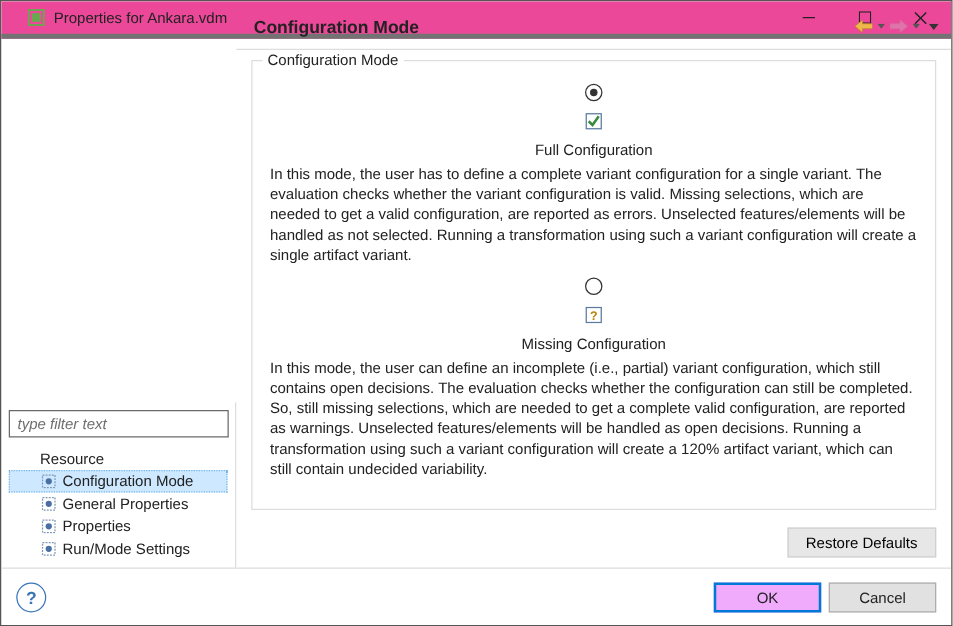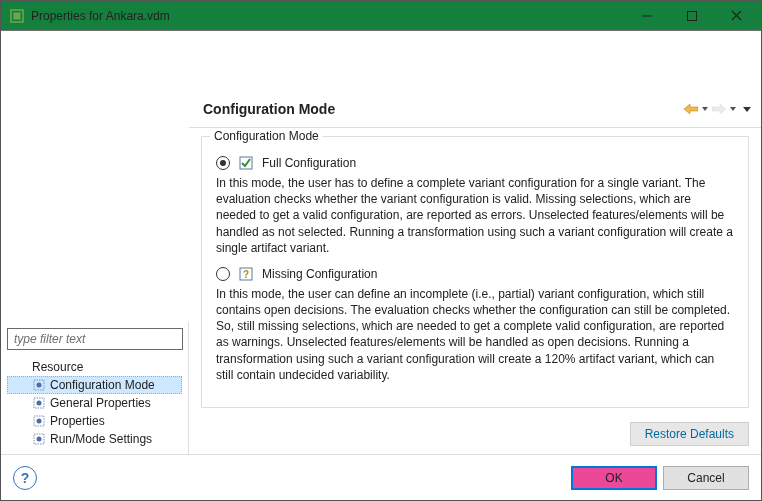--- a/index.html
+++ b/index.html
@@ -13,23 +13,23 @@
     height: 501px;
     border: 1px solid #555;
     display: flex;
     flex-direction: column;
     overflow: hidden;
   }
   .titlebar {
     height: 30px;
     display: flex;
     align-items: center;
-    padding: 0 2px 0 8px;
-    border-bottom: 1px solid #737373;
-    background: #15803d;
+    padding: 0 2px 0 20px;
+    border-bottom: 4px solid #737373;
+    background: #ec4899;
   }
   .titlebar .app-icon { width: 16px; height: 16px; margin-right: 6px; display: inline-flex; align-items: center; justify-content: center; }
   .titlebar .title { flex: 1; font-size: 12px; }
   .winbtns { display: flex; }
   .winbtn { width: 45px; height: 28px; display: flex; align-items: center; justify-content: center; }
   .content {
     flex: 1;
     display: flex;
     min-height: 0;
     align-items: flex-end;
@@ -98,21 +98,21 @@
   }
   .group-legend {
     position: absolute;
     top: -8px;
     left: 8px;
     background: #fff;
     padding: 0 4px;
     font-size: 12px;
   }
   .opt { margin-bottom: 10px; }
-  .opt-row { display: flex; align-items: center; gap: 8px; margin-bottom: 4px; }
+  .opt-row { display: flex; align-items: center; gap: 8px; margin-bottom: 4px; flex-direction: column; }
   .radio {
     width: 14px; height: 14px; border: 1px solid #333; border-radius: 50%;
     display: inline-flex; align-items: center; justify-content: center; background: #fff;
   }
   .radio.checked::after { content: ""; width: 6px; height: 6px; background: #333; border-radius: 50%; }
   .opt-icon { width: 16px; height: 16px; display: inline-flex; align-items: center; justify-content: center; }
   .opt-label { font-size: 12px; }
   .opt-desc { font-size: 12px; line-height: 1.35; margin-left: 0; padding-left: 0; }
   .btn-row {
     display: flex;
@@ -134,22 +134,22 @@
     height: 24px;
     border: 1px solid #adadad;
     background: #e1e1e1;
     display: inline-flex;
     align-items: center;
     justify-content: center;
     font-family: inherit;
     font-size: 12px;
     padding: 0 14px;
   }
-  .btn.default { background: #ec4899; border: 2px solid #0078d7; }
-  .btn.disabled { color: #0369a1; border-color: #cfcfcf; background: #e7e7e7; }
+  .btn.default { background: #f0abfc; border: 2px solid #0078d7; }
+  .btn.disabled { color: #000000; border-color: #cfcfcf; background: #e7e7e7; }
 </style>
 </head>
 <body>
 
 <div class="titlebar">
   <span class="app-icon">
     <svg width="14" height="14" viewBox="0 0 14 14">
         <rect x="1" y="1" width="12" height="12" fill="none" stroke="#6aa84f" stroke-width="1.5"></rect>
         <rect x="3.5" y="3.5" width="7" height="7" fill="#6aa84f"></rect>
       </svg>

